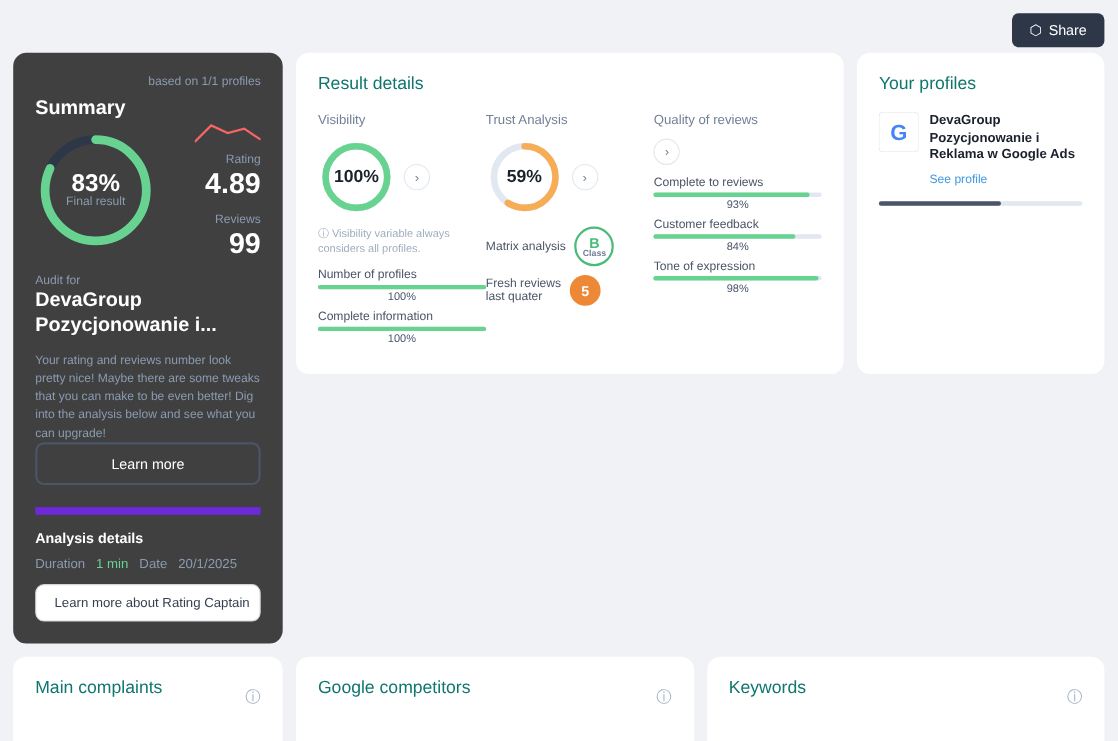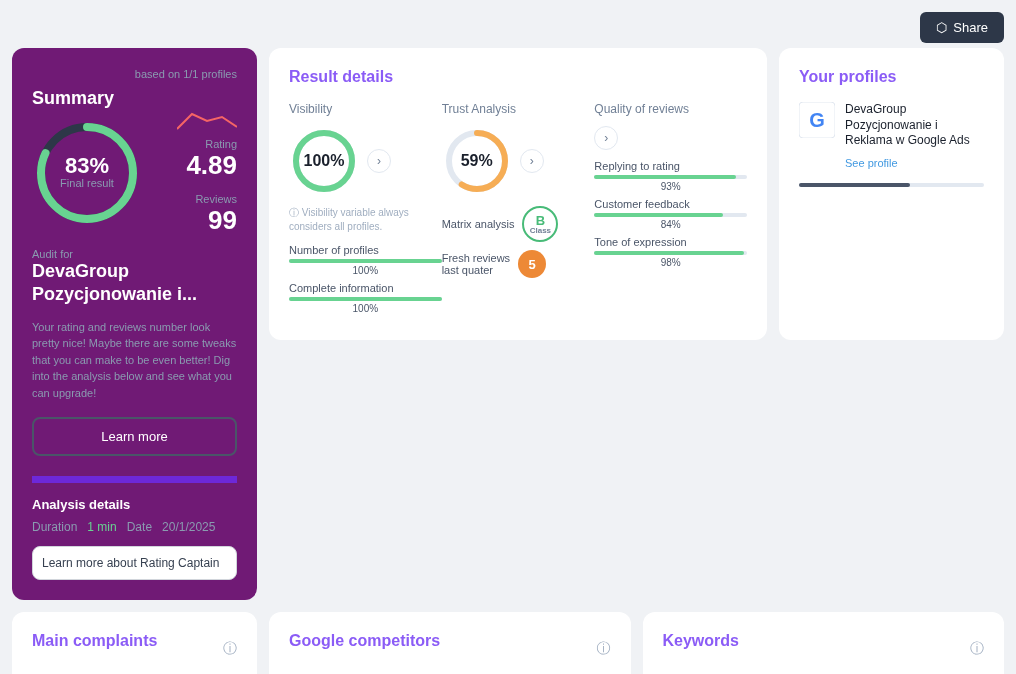--- a/index.html
+++ b/index.html
@@ -33,21 +33,21 @@
     .main-layout {
       display: grid;
       grid-template-columns: 245px 1fr 225px;
       grid-template-rows: auto auto;
       gap: 12px;
       padding: 48px 12px 12px;
     }
 
     
     .summary-card {
-      background: #701a75;
+      background: #404040;
       border-radius: 12px;
       padding: 20px;
       color: #fff;
       grid-row: 1 / 3;
     }
 
     .summary-title {
       font-size: 18px;
       font-weight: 700;
       color: #fff;
@@ -143,21 +143,20 @@
       color: #f6c90e;
       font-size: 13px;
       font-weight: 700;
       margin-bottom: 6px;
     }
 
     .nailed-desc {
       font-size: 11px;
       color: #8a9bb0;
       line-height: 1.5;
-      margin-bottom: 16px;
     }
 
     .learn-more-btn {
       display: block;
       width: 100%;
       background: transparent;
       border: 2px solid #4a5568;
       color: #fff;
       border-radius: 8px;
       padding: 10px;
@@ -195,36 +194,36 @@
     .rc-learn-btn {
       display: block;
       width: 100%;
       background: #fff;
       border: 1px solid #d1d5db;
       color: #374151;
       border-radius: 8px;
       padding: 9px;
       font-size: 12px;
       cursor: pointer;
-      text-align: left;
+      text-align: right;
     }
 
     
     .result-card {
       background: #fff;
       border-radius: 12px;
       padding: 20px;
       grid-column: 2;
       grid-row: 1;
     }
 
     .card-title {
       font-size: 16px;
-      font-weight: 700;
-      color: #8b5cf6;
+      font-weight: 400;
+      color: #0f766e;
       margin-bottom: 16px;
     }
 
     .result-cols {
       display: grid;
       grid-template-columns: 1fr 1fr 1fr;
     }
 
     .result-col-title {
       font-size: 12px;
@@ -384,21 +383,21 @@
     }
 
     .google-icon {
       width: 36px;
       height: 36px;
       flex-shrink: 0;
     }
 
     .profile-name {
       font-size: 12px;
-      font-weight: 400;
+      font-weight: 700;
       color: #1a202c;
       line-height: 1.3;
       margin-bottom: 4px;
     }
 
     .see-profile {
       font-size: 11px;
       color: #4299e1;
       cursor: pointer;
       text-decoration: none;
@@ -572,21 +571,21 @@
           <div class="orange-badge">5</div>
         </div>
       </div>
 
       <div>
         <div class="result-col-title">Quality of reviews</div>
         <div class="donut-wrap">
           <button class="chevron-btn">›</button>
         </div>
         <div class="sub-metric">
-          <div class="sub-metric-name">Replying to rating</div>
+          <div class="sub-metric-name">Complete to reviews</div>
           <div class="sub-metric-bar">
               <div class="sub-metric-fill" style="width:93%;background:#68d391"></div>
             </div>
           <div class="sub-metric-pct">93%</div>
         </div>
         <div class="sub-metric">
           <div class="sub-metric-name">Customer feedback</div>
           <div class="sub-metric-bar">
               <div class="sub-metric-fill" style="width:84%;background:#68d391"></div>
             </div>

